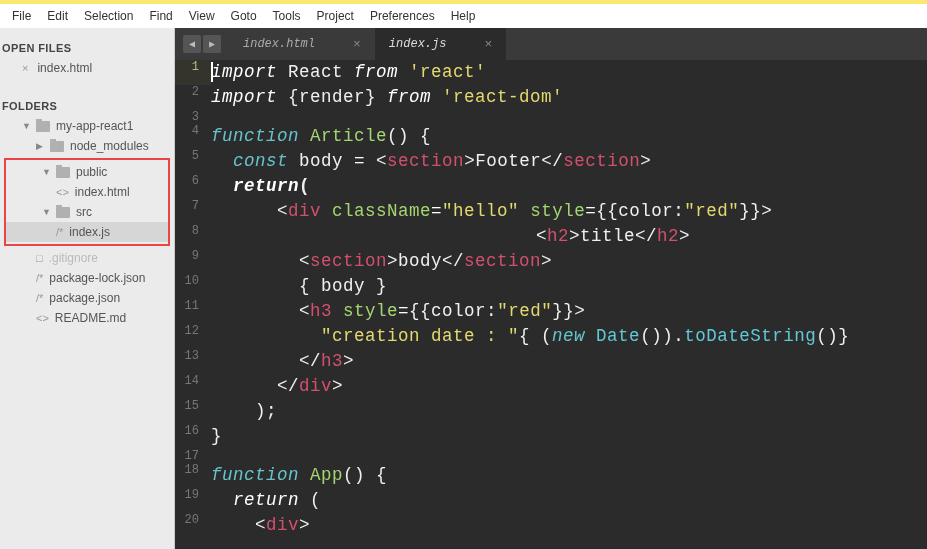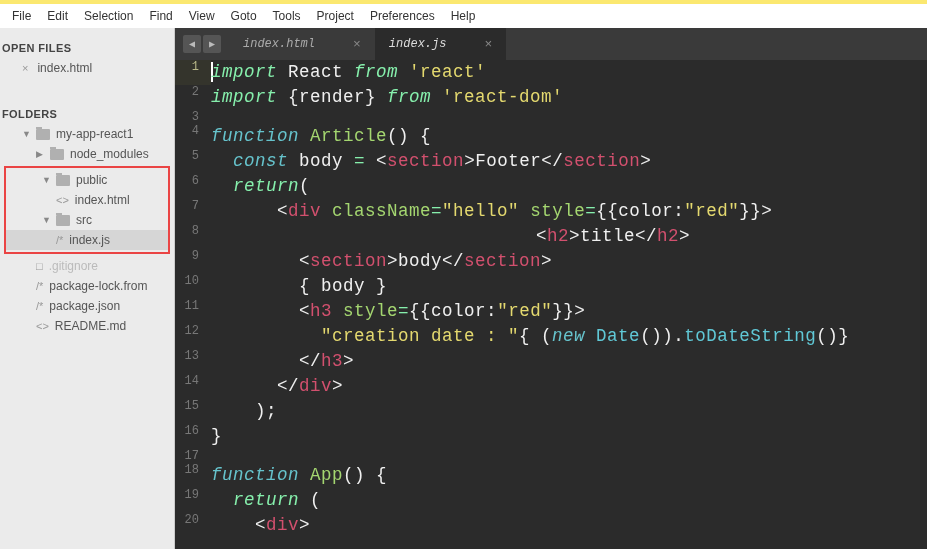--- a/index.html
+++ b/index.html
@@ -27,21 +27,21 @@
 .tab { display: flex; align-items: center; padding: 0 14px; height: 100%; color: #aaa; font-size: 12px; font-style: italic; gap: 38px; }
 .tab.active { background: #2b2b2b; color: #ddd; }
 .tab .x { font-style: normal; font-size: 13px; color: #888; }
 .code-area { flex: 1; display: flex; overflow: hidden; }
 .code { flex: 1; padding: 6px 8px; font-size: 17.5px; line-height: 25px; white-space: pre; background: #2b2b2b; letter-spacing: 0.5px; }
 .ln { display: flex; }
 .ln .g { width: 36px; text-align: right; padding-right: 12px; color: #777; flex-shrink: 0; }
 .ln.hl .g { color: #b9b98a; }
 .ln.hl { background: #34342c; }
 .cursor { display: inline-block; width: 2px; height: 20px; background: #fff; vertical-align: text-bottom; margin-right: -2px; }
-.k-red { color: #86efac; font-style: italic; }
+.k-red { color: #ffffff; font-style: italic; }
 .k-white { color: #f0f0f0; }
 .k-blue { color: #66c3cc; font-style: italic; text-align: center; }
 .k-green { color: #a4d670; }
 .k-yellow { color: #e4d96f; }
 .k-gray { color: #f0f0f0; }
 .k-pink { color: #d2506e; }
 .k-lightblue { color: #60c8d6; }
 </style>
 </head>
 <body>
@@ -62,21 +62,21 @@
   </div>
 
 <div class="main">
   <div class="sidebar">
     <div class="sidebar-heading">OPEN FILES</div>
     <div class="file-entry indent1">
       <span class="close-x">×</span>
       <span>index.html</span>
     </div>
 
-    <div class="sidebar-heading" style="margin-top:24px">FOLDERS</div>
+    <div class="sidebar-heading" style="margin-top:16px">FOLDERS</div>
 
     <div class="file-entry indent1">
       <span class="tri">▼</span>
       <span class="folder-icon"></span>
       <span>my-app-react1</span>
     </div>
     <div class="file-entry indent2">
       <span class="tri">▶</span>
       <span class="folder-icon"></span>
       <span>node_modules</span>
@@ -103,21 +103,21 @@
       </div>
     </div>
 
     <div id="rest-files">
         <div class="file-entry indent2" style="color: rgb(187, 187, 187);">
           <span class="file-icon">□</span>
           <span>.gitignore</span>
         </div>
         <div class="file-entry indent2">
           <span class="file-icon">/*</span>
-          <span>package-lock.from</span>
+          <span>package-lock.json</span>
         </div>
         <div class="file-entry indent2">
           <span class="file-icon">/*</span>
           <span>package.json</span>
         </div>
         <div class="file-entry indent2">
           <span class="file-icon">&lt;&gt;</span>
           <span>README.md</span>
         </div>
       </div>
@@ -155,21 +155,21 @@
           <div class="ln">
             <div class="g">4</div>
             <div class="code" style="padding: 0px;"><span class="k-blue">function</span><span class="k-gray"> </span><span class="k-green">Article</span><span class="k-white">() {</span></div>
           </div>
           <div class="ln">
             <div class="g">5</div>
             <div class="code" style="padding: 0px;"><span class="k-gray">  </span><span class="k-blue">const</span><span class="k-gray"> </span><span class="k-white">body </span><span class="k-red">=</span><span class="k-gray"> </span><span class="k-white">&lt;</span><span class="k-pink">section</span><span class="k-white">&gt;</span><span class="k-gray">Footer</span><span class="k-white">&lt;/</span><span class="k-pink">section</span><span class="k-white">&gt;</span></div>
           </div>
           <div class="ln">
             <div class="g">6</div>
-            <div class="code" style="padding: 0px;"><span class="k-gray">  </span><span class="k-red">return</span><span class="k-white">(</span></div>
+            <div class="code" style="padding: 0px; font-weight: bold;"><span class="k-gray">  </span><span class="k-red">return</span><span class="k-white">(</span></div>
           </div>
           <div class="ln">
             <div class="g">7</div>
             <div class="code" style="padding: 0px;"><span class="k-gray">      </span><span class="k-white">&lt;</span><span class="k-pink">div</span><span class="k-gray"> </span><span class="k-green">className</span><span class="k-red">=</span><span class="k-yellow">"hello"</span><span class="k-gray"> </span><span class="k-green">style</span><span class="k-red">=</span><span class="k-white">{{</span><span class="k-gray">color:</span><span class="k-yellow">"red"</span><span class="k-white">}}&gt;</span></div>
           </div>
           <div class="ln">
             <div class="g">8</div>
             <div class="code" style="padding: 0px; text-align: center;"><span class="k-gray">        </span><span class="k-white">&lt;</span><span class="k-pink">h2</span><span class="k-white">&gt;</span><span class="k-gray">title</span><span class="k-white">&lt;/</span><span class="k-pink">h2</span><span class="k-white">&gt;</span></div>
           </div>
           <div class="ln">

